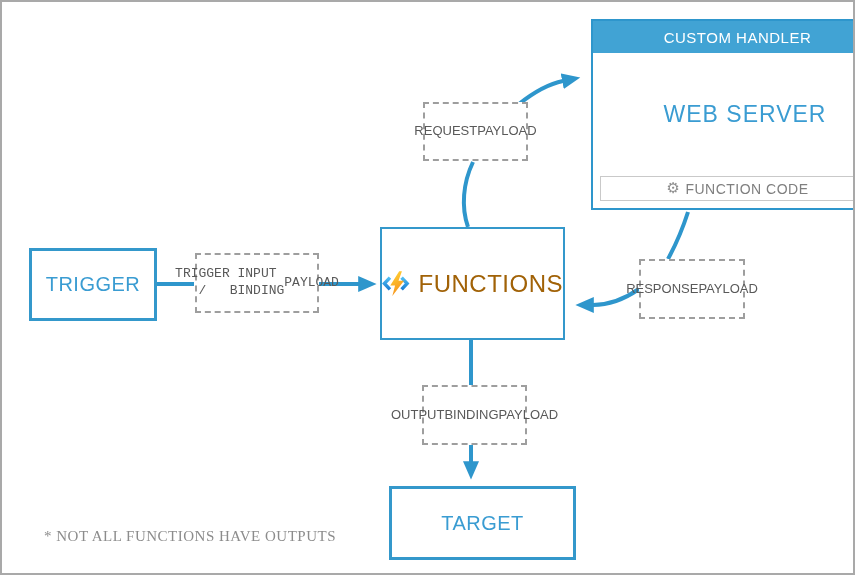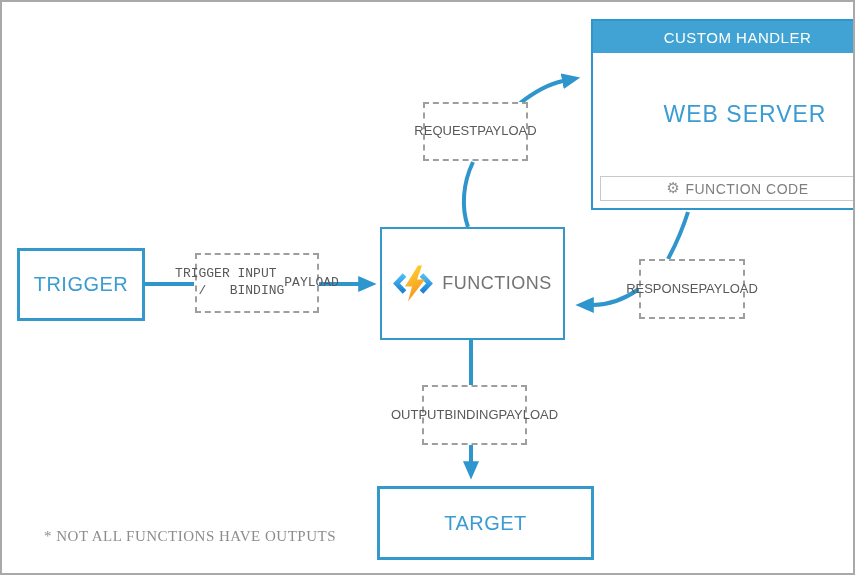--- a/index.html
+++ b/index.html
@@ -9,36 +9,36 @@
     position:relative; width:855px; height:575px;
     border:2px solid #a9a9a9; background:#ffffff; overflow:hidden;
   }
   .arrows { position:absolute; left:0; top:0; width:855px; height:575px; pointer-events:none; }
 
   .node {
     position:absolute; background:#fff;
     display:flex; align-items:center; justify-content:center;
     text-align:center;
   }
-  .solid-blue { border:3px solid #3498cb; color:#3a9cd2; font-size:20px; letter-spacing:0.5px; }
+  .solid-blue { border:3px solid #3498cb; color:#3a9cd2; font-size:20px; letter-spacing:0.5px;margin-left:12px; }
   .dashed {
     border:2px dashed #9e9e9e; color:#595959; font-size:13px; line-height:1.3;
     flex-direction:row; background:#fff;
   }
 
   
   .trigger-box { left:15px; top:246px; width:128px; height:73px; }
-  .target-box  { left:375px; top:484px; width:217px; height:74px; }
+  .target-box  { left:375px; top:484px; width:187px; height:74px; }
 
   
   .host-box {
     left:378px; top:225px; width:185px; height:113px;
     border:2px solid #3498cb; gap:9px;
   }
-  .host-label { color:#737373; font-size:18px; line-height:1.25; letter-spacing:0.5px; text-align:left; }
+  .host-label { color:#a16207; font-size:24px; line-height:1.25; letter-spacing:0.5px; text-align:left; }
 
   
   .payload-trigger  { left:193px; top:251px; width:124px; height:60px;font-family:Liberation Mono, monospace; }
   .payload-request  { left:421px; top:100px; width:105px; height:59px; }
   .payload-response { left:637px; top:257px; width:106px; height:60px; }
   .payload-output   { left:420px; top:383px; width:105px; height:60px;text-align:center; }
 
   
   .custom-handler {
     position:absolute; left:589px; top:17px; width:293px; height:191px;

